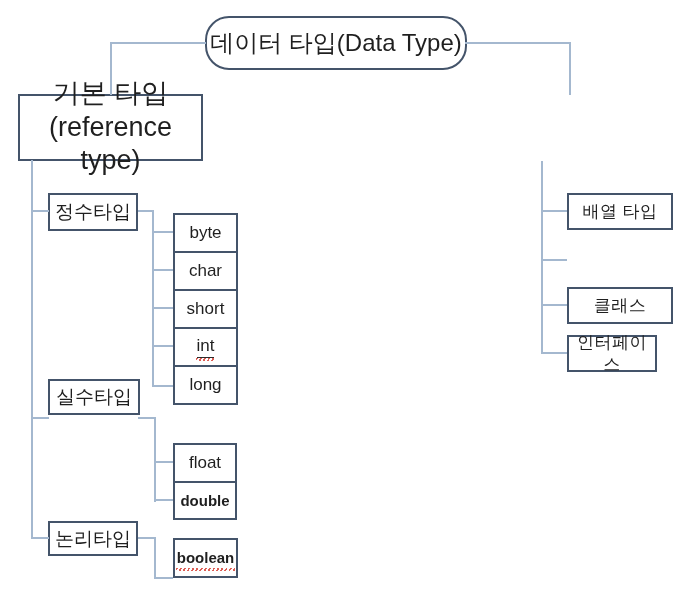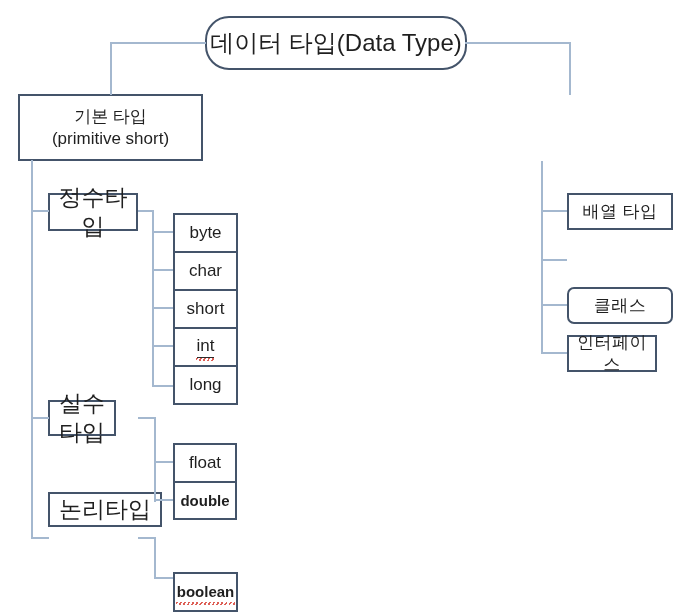--- a/index.html
+++ b/index.html
@@ -21,22 +21,22 @@
     align-items:center;
     justify-content:center;
     text-align:center;
     line-height:1.25;
   }
   .line{
     position:absolute;
     background:var(--line,#a4b8cf);
   }
   .root-box{font-size:24px;}
-  .header-box{font-size:17px;}
-  .group-box{font-size:23px;}
+  .header-box{font-size:27px;}
+  .group-box{font-size:19px;}
   .leaf{font-size:17px;}
   .leaf-bold{font-size:15px;font-weight:bold;}
   .col{position:absolute;}
   .col .cell{
     box-sizing:border-box;
     border:2px solid var(--border,#44546a);
     background:#fff;
     display:flex;align-items:center;justify-content:center;
   }
   .col .cell + .cell{margin-top:-2px;}
@@ -53,31 +53,31 @@
 <body>
 
 <div id="stage">
 
   <div class="box root-box" style="left:205px;top:16px;width:262px;height:54px;border-radius:24px;">
     <span>데이터 타입(Data Type)</span>
   </div>
 
   <div class="box header-box" style="left:18px;top:94px;width:185px;height:67px;">
     <span>기본 타입</span>
-    <span>(primitive short)</span>
+    <span>(reference type)</span>
   </div>
 
 
   <div class="box group-box" style="left:48px;top:193px;width:90px;height:38px;">
     <span>정수타입</span>
   </div>
-  <div class="box group-box" style="left:48px;top:400px;width:68px;height:36px;">
+  <div class="box group-box" style="left:48px;top:379px;width:92px;height:36px;">
     <span>실수타입</span>
   </div>
-  <div class="box group-box" style="left:48px;top:492px;width:114px;height:35px;align-items:center;">
+  <div class="box group-box" style="left:48px;top:521px;width:90px;height:35px;align-items:center;">
     <span>논리타입</span>
   </div>
 
   <div class="col" style="left:173px;top:213px;width:65px;">
     <div class="cell leaf" style="height:40px;">
       <span>byte</span>
     </div>
     <div class="cell leaf" style="height:40px;">
       <span>char</span>
     </div>
@@ -94,28 +94,28 @@
 
   <div class="col" style="left:173px;top:443px;width:64px;">
     <div class="cell leaf" style="height:40px;">
       <span>float</span>
     </div>
     <div class="cell leaf-bold" style="height:39px;">
       <span>double</span>
     </div>
   </div>
 
-  <div class="box leaf-bold" style="left:173px;top:572px;width:65px;height:40px;align-items:center;">
+  <div class="box leaf-bold" style="left:173px;top:538px;width:65px;height:40px;align-items:center;">
     <span class="squiggle"><span>boolean</span></span>
   </div>
 
   <div class="box ref-leaf" style="left:567px;top:193px;width:106px;height:37px;">
     <span>배열 타입</span>
   </div>
-  <div class="box ref-leaf" style="left:567px;top:287px;width:106px;height:37px;border-radius:7px;">
+  <div class="box ref-leaf" style="left:567px;top:287px;width:106px;height:37px;">
     <span>클래스</span>
   </div>
   <div class="box ref-leaf" style="left:567px;top:335px;width:90px;height:37px;">
     <span>인터페이스</span>
   </div>
 
 <div class="line" style="left: 110px; top: 42px; width: 96px; height: 2px;"></div>
     <div class="line" style="left: 110px; top: 42px; width: 2px; height: 53px;"></div>
     <div class="line" style="left: 465px; top: 42px; width: 106px; height: 2px;"></div>
     <div class="line" style="left: 569px; top: 42px; width: 2px; height: 53px;"></div>

